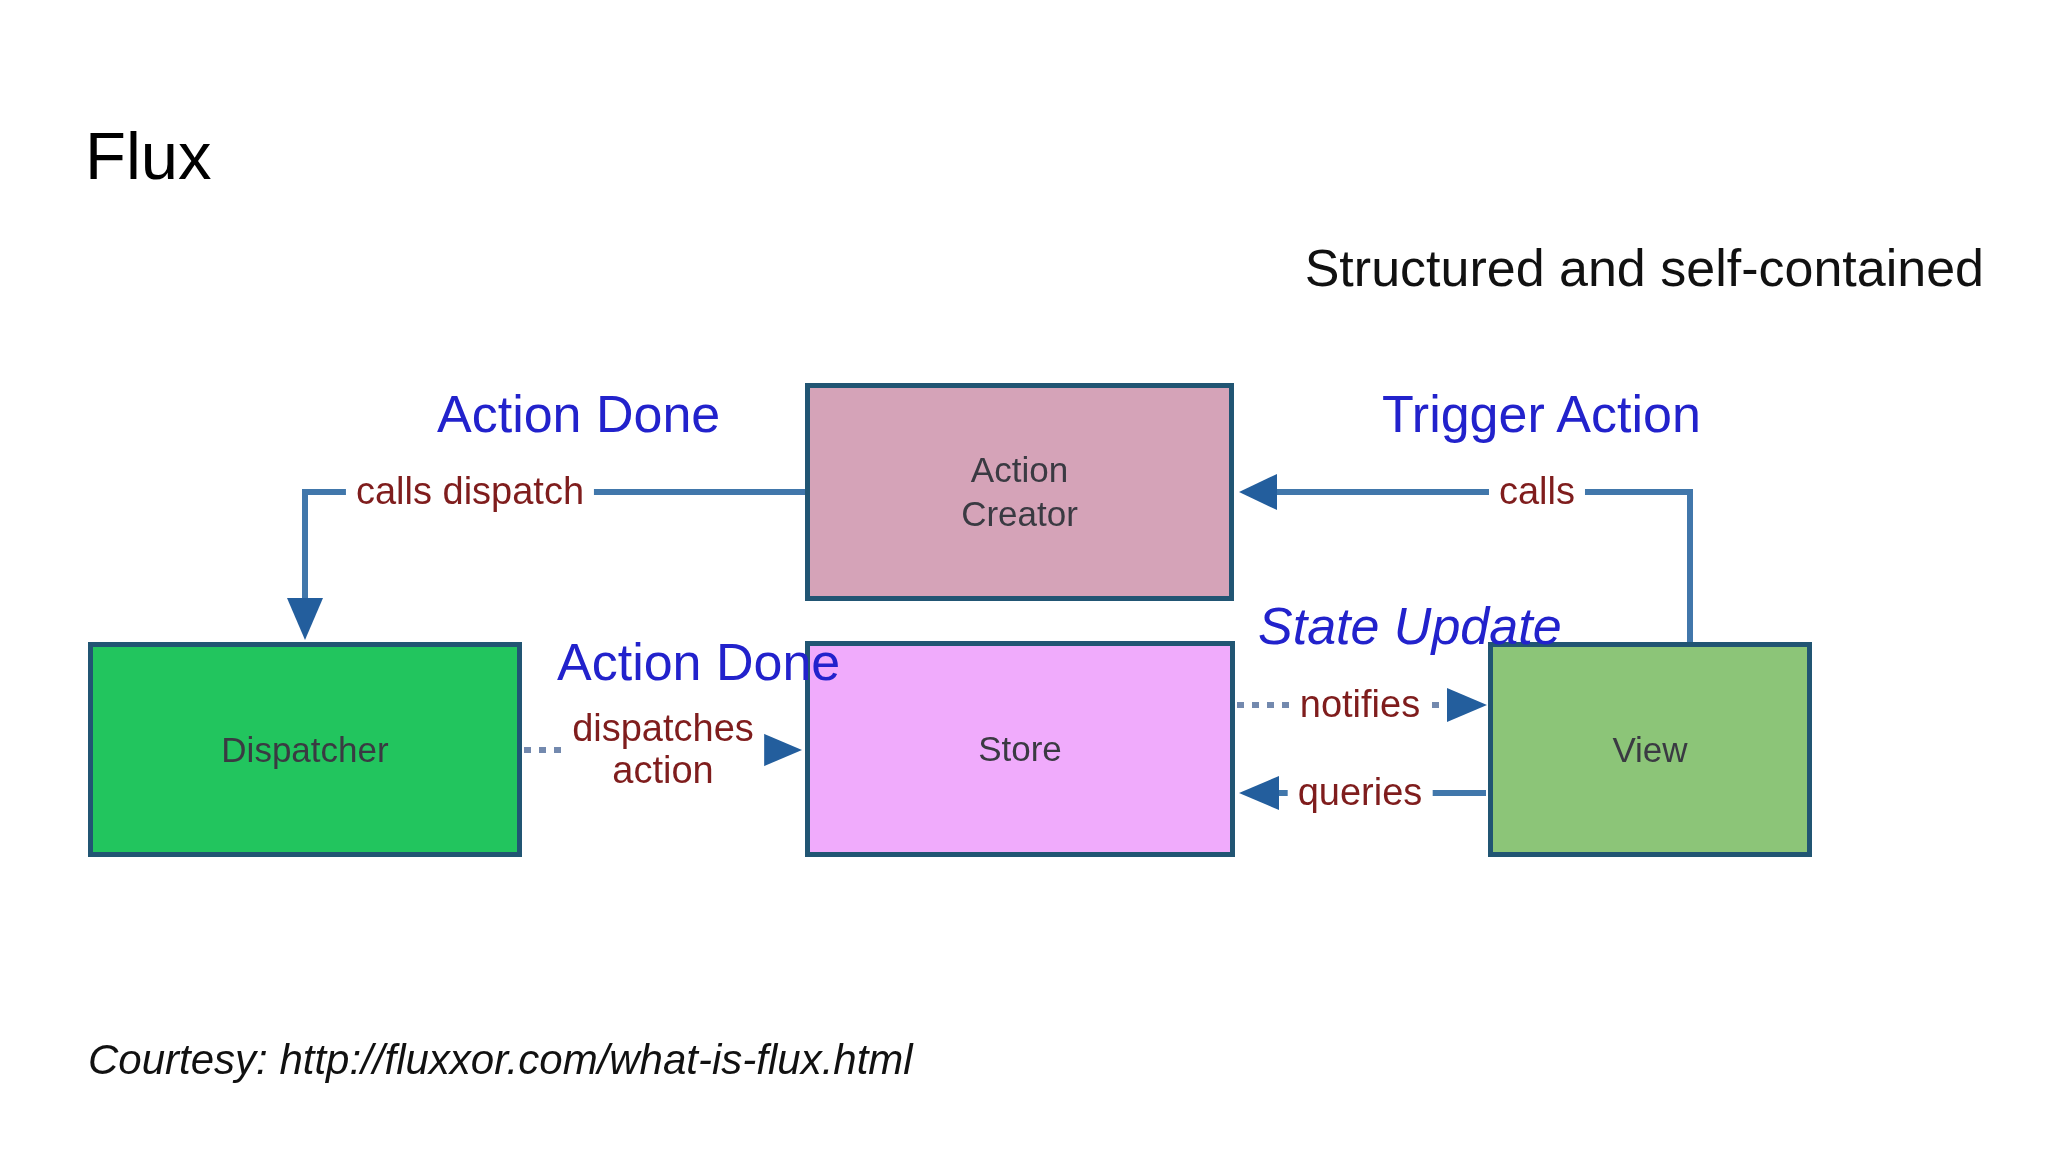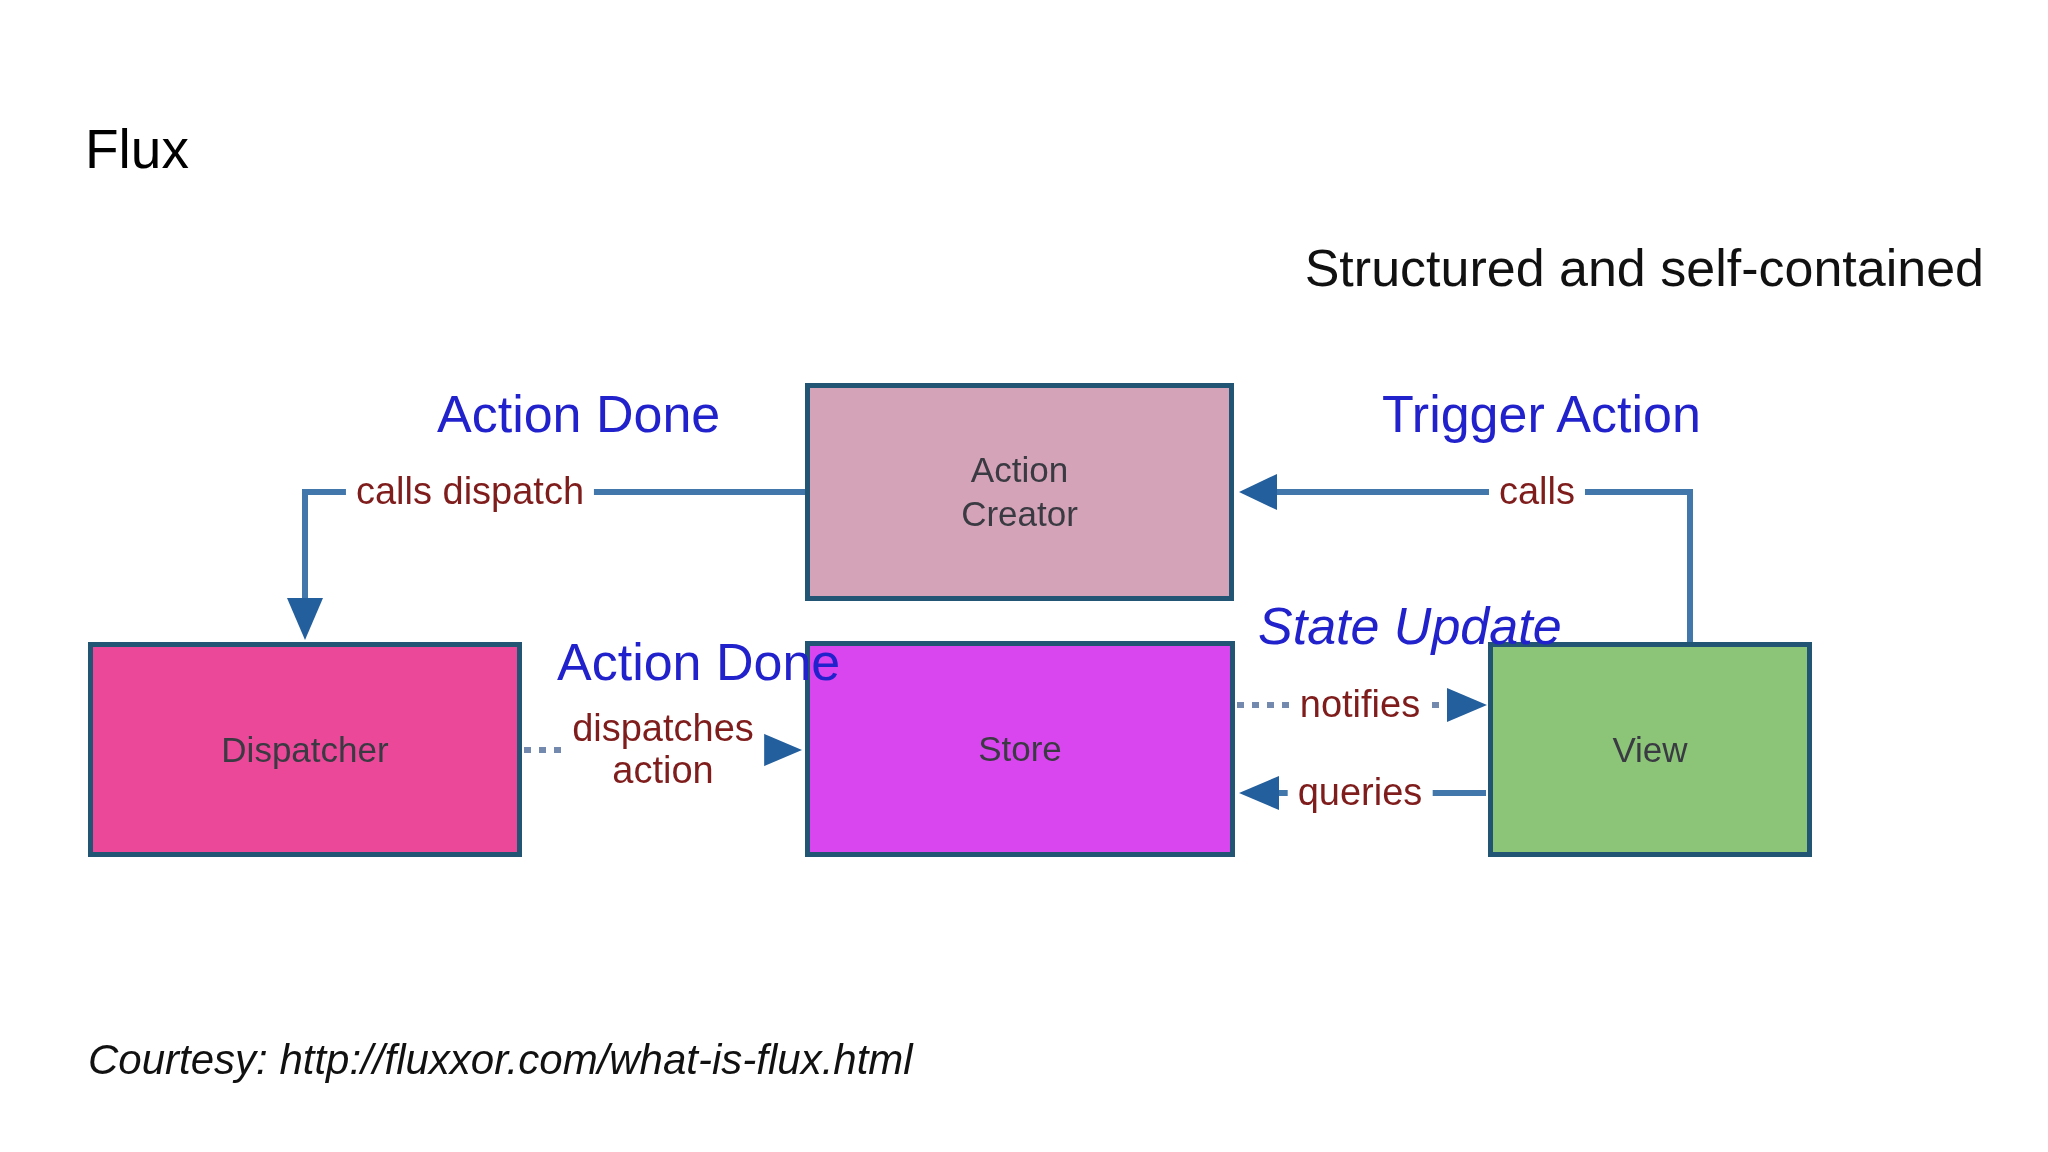--- a/index.html
+++ b/index.html
@@ -7,21 +7,21 @@
     width:2048px;height:1152px;position:relative;overflow:hidden;
     background:#ffffff;
     font-family:"Liberation Sans", sans-serif;
   }
   .layer-svg{position:absolute;left:0;top:0;z-index:1;}
   .line-solid{stroke:var(--line-solid);stroke-width:6;fill:none;}
   .line-dotted{stroke:var(--line-dotted);stroke-width:6;stroke-dasharray:7 8;fill:none;}
   .arrowhead{fill:var(--arrow);stroke:none;}
 
   .slide-title{
-    position:absolute;left:85px;top:122px;font-size:55px;line-height:1;
+    position:absolute;left:85px;top:122px;font-size:67px;line-height:1;
     color:#000;letter-spacing:0;z-index:3;
   }
   .slide-subtitle{
     position:absolute;left:0;right:64px;top:238px;text-align:right;
     font-size:52px;color:#111;z-index:3;
   }
   .slide-credit{
     position:absolute;left:88px;top:1036px;font-size:42px;font-style:italic;
     color:#111;z-index:3;
   }
@@ -76,24 +76,24 @@
   <polygon class="arrowhead" points="1279,776 1279,810 1239,793"></polygon>
 </svg>
 
 <div class="slide-title">Flux</div>
 <div class="slide-subtitle">Structured and self-contained</div>
 
 <div class="node" id="node-action-creator" style="background: rgb(213, 163, 184);">
   <span>Action
 Creator</span>
 </div>
-<div class="node" id="node-dispatcher" style="background: #ec4899;">
+<div class="node" id="node-dispatcher" style="background: #22c55e;">
   <span>Dispatcher</span>
 </div>
-<div class="node" id="node-store" style="background: #d946ef;">
+<div class="node" id="node-store" style="background: #f0abfc;">
   <span>Store</span>
 </div>
 <div class="node" id="node-view" style="background: rgb(140, 197, 120);">
   <span>View</span>
 </div>
 
 <div class="flow-label" id="fl-action-done-left">Action Done</div>
 <div class="flow-label" id="fl-trigger-action">Trigger Action</div>
 <div class="flow-label" id="fl-action-done-mid">Action Done</div>
 <div class="flow-label" id="fl-state-update">State Update</div>

